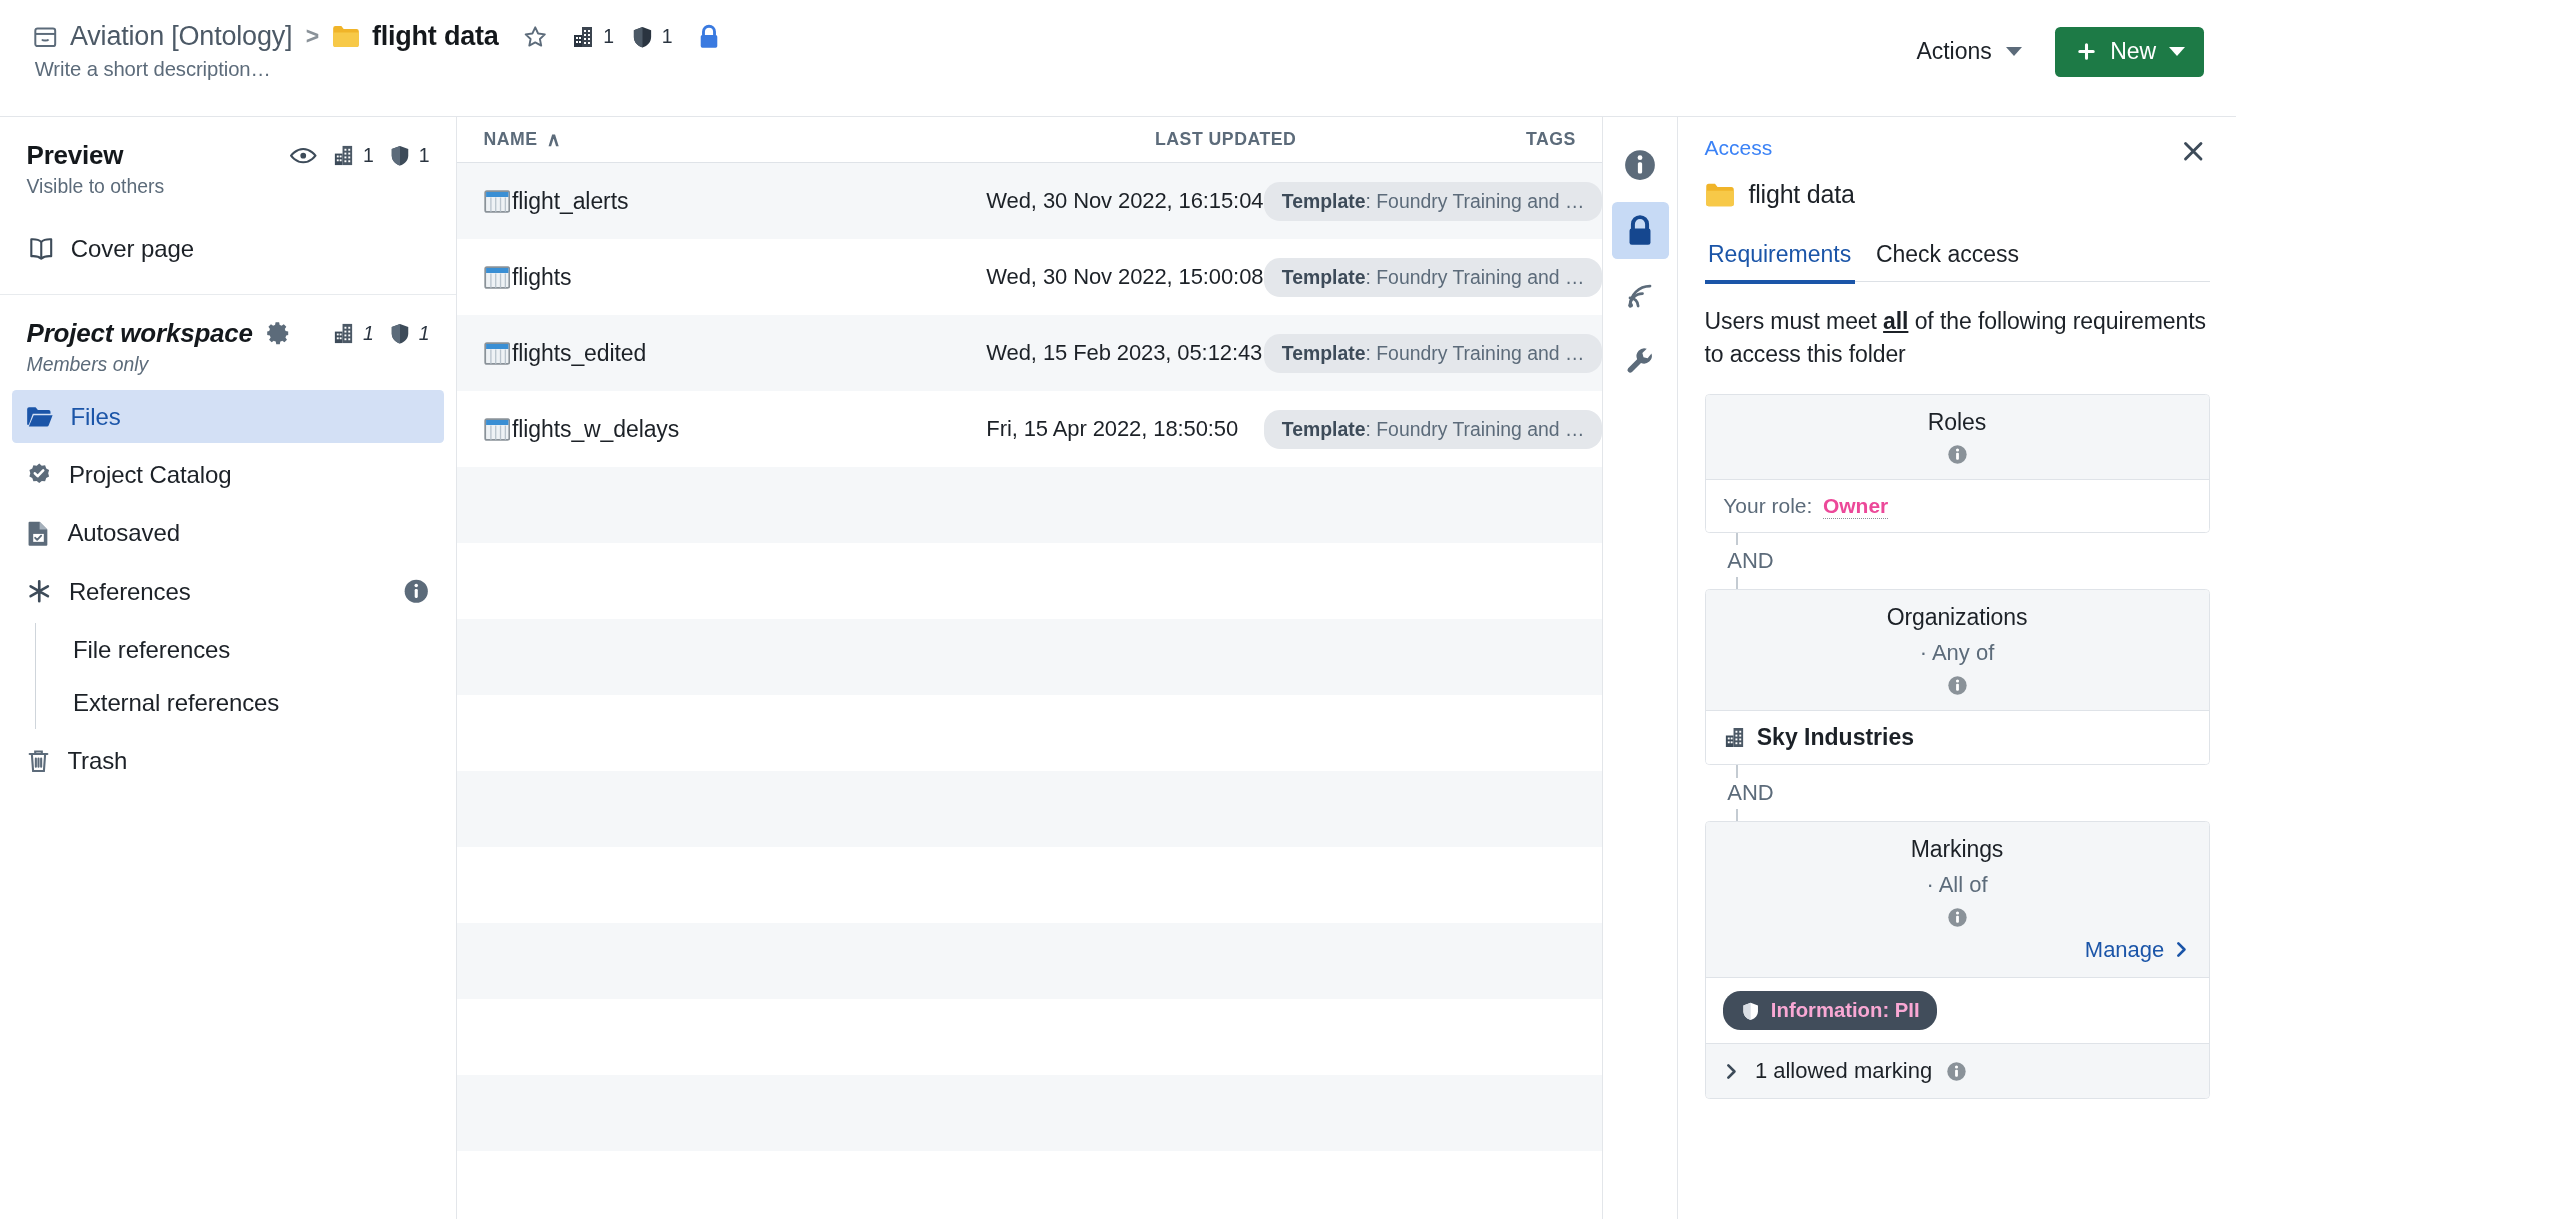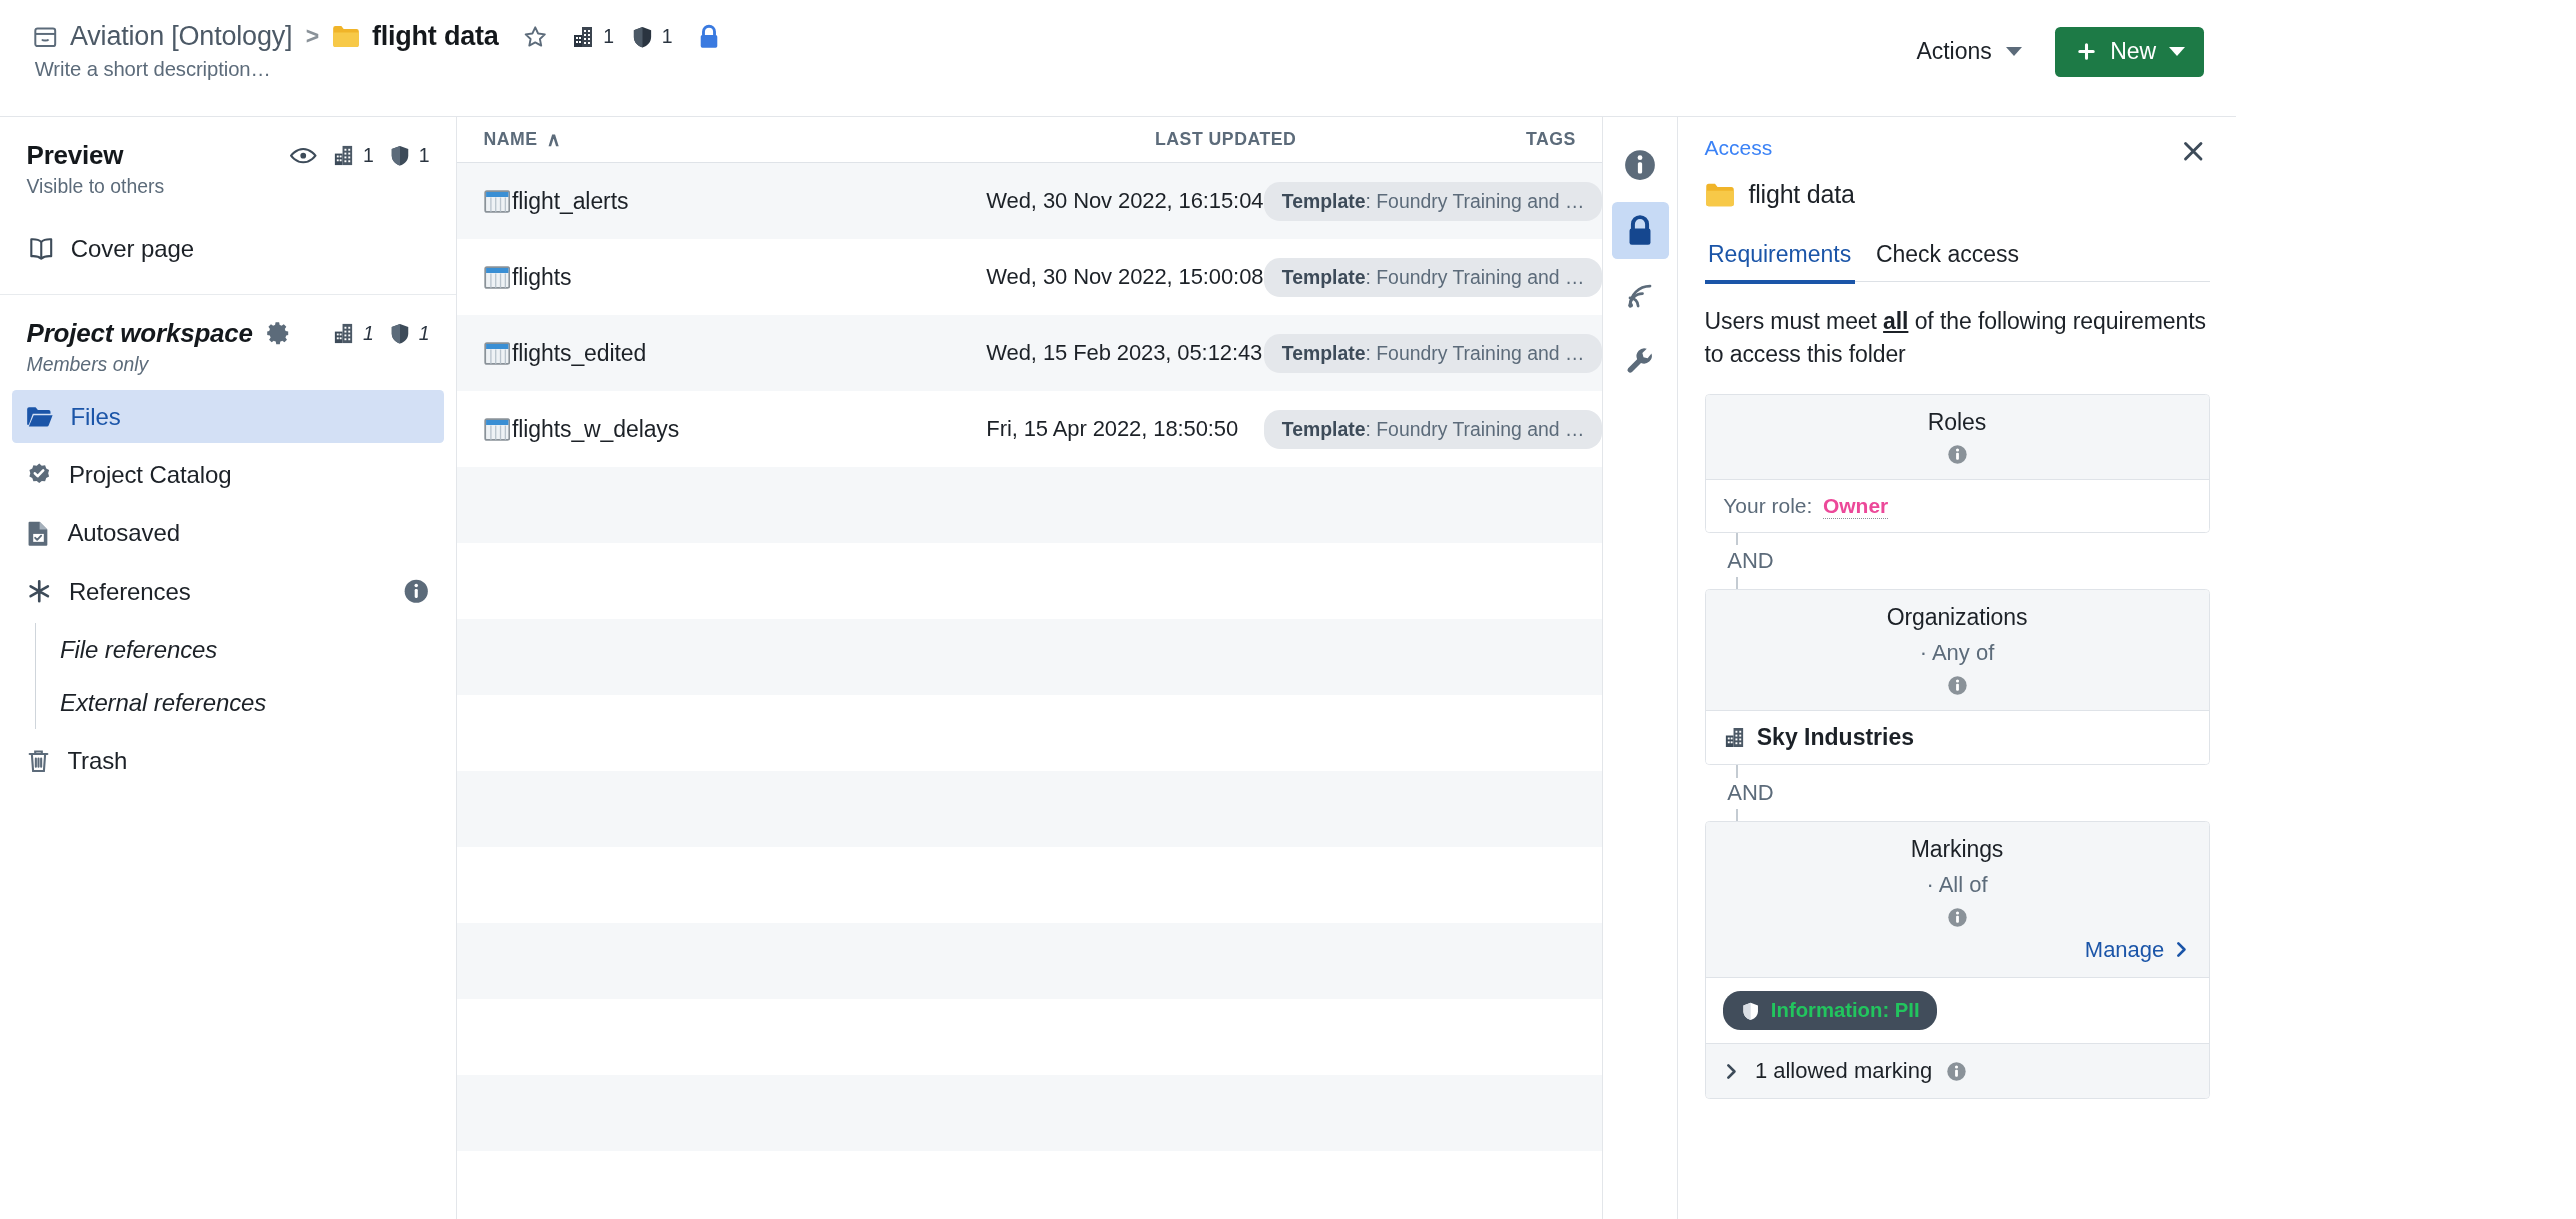--- a/index.html
+++ b/index.html
@@ -73,21 +73,21 @@
   .sb-sub { font-size: 19.4px; color: #5c6b7a; margin-top: 4.4px; }
   .sb-head-icons { display: flex; align-items: center; gap: 8px; margin-left: auto; }
   .sb-item {
     display: flex; align-items: center; gap: 16px;
     height: 53px; margin: 5.3px 12.4px 5.3px 12.4px; padding: 0 14px;
     border-radius: 4.4px; cursor: pointer;
   }
   .sb-item.active { background: #d3e0f5; }
   .sb-item.active .sb-label { color: #1b55a8; }
   .sb-label { font-size: 24px; color: #1c2127; letter-spacing: -0.1px; }
-  .sb-sublist { margin-left: 35px; border-left: 1.8px solid #cfd5db; padding-left: 1px; font-style: italic; }
+  .sb-sublist { margin-left: 35px; border-left: 1.8px solid #cfd5db; padding-left: 14px; }
   .sb-subitem {
     height: 53px; display: flex; align-items: center; padding-left: 23px;
     font-size: 24px; color: #1c2127; cursor: pointer; letter-spacing: -0.1px;
   }
   .sb-item .info-right { margin-left: auto; }
   .sb-cover { padding-top: 12.4px; }
 
   
   .table-wrap {
     flex: 1; min-width: 0; display: flex; flex-direction: column;
@@ -182,21 +182,21 @@
   }
   .org-name { font-size: 23px; font-weight: 700; color: #1c2127; }
   .and-connector {
     display: flex; flex-direction: column; align-items: flex-start;
     padding-left: 21px;
   }
   .and-line { width: 1.8px; height: 12.4px; background: #c4cbd2; margin-left: 10.6px; }
   .and-lbl { font-size: 22px; color: #5c6b7a; padding: 2.7px 0 2.7px 1.8px; }
   .mark-chip {
     display: inline-flex; align-items: center; gap: 10.6px;
-    background: #414d5b; color: #22c55e; border-radius: 17.7px;
+    background: #414d5b; color: #f9a8d4; border-radius: 17.7px;
     padding: 8px 17.7px; font-size: 20.3px; font-weight: 700;
   }
   .allowed-row {
     background: #f4f6f8; border-top: 1.8px solid #dfe3e8;
     padding: 14px 17.7px; display: flex; align-items: center; gap: 14px; cursor: pointer;
   }
   .allowed-txt { font-size: 22px; color: #1c2127; }
 
   .ico { display: inline-flex; align-items: center; justify-content: center; }
 </style>

